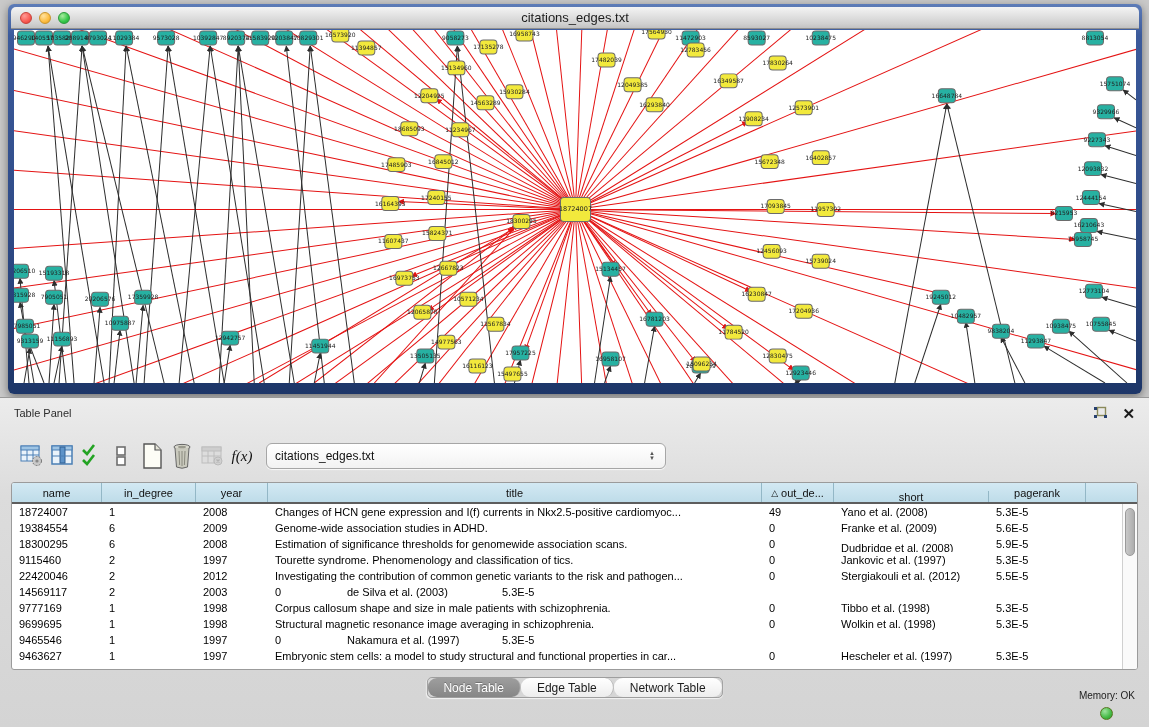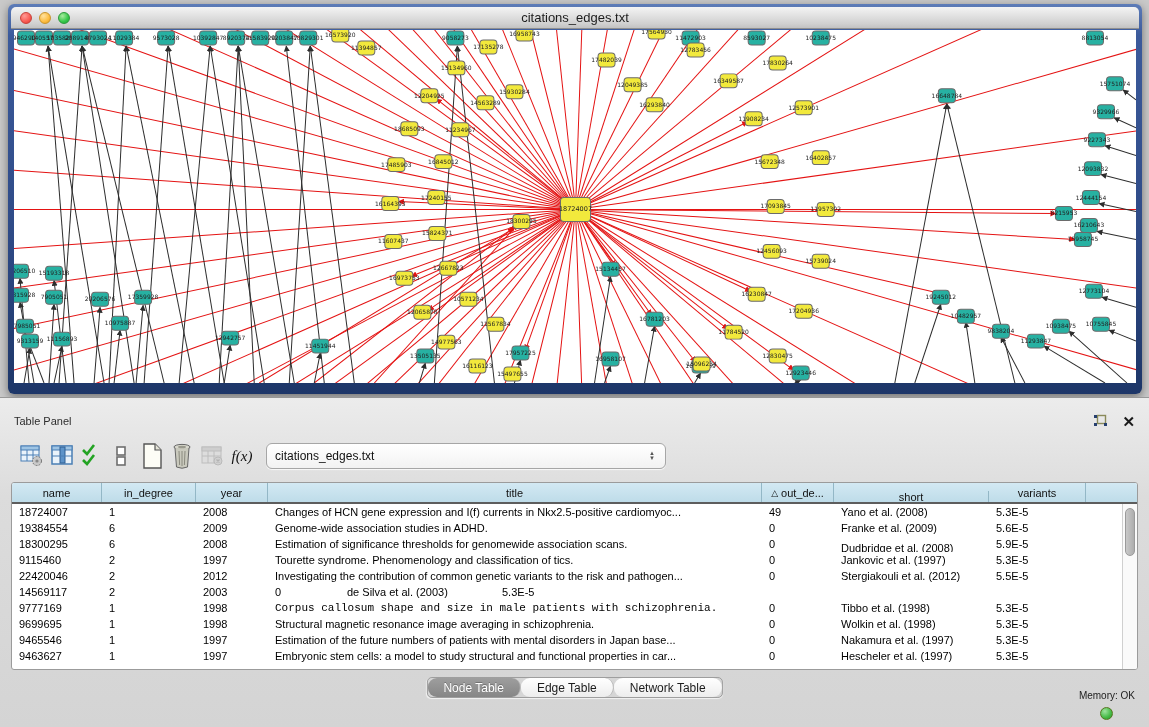--- a/index.html
+++ b/index.html
@@ -19,21 +19,21 @@
   .light.red { background:radial-gradient(circle at 35% 30%,#ff9a94,#f95a52 60%,#d63b33); border:1px solid #c8413a;}
   .light.yel { background:radial-gradient(circle at 35% 30%,#ffe2a0,#fdbc40 60%,#df9b22); border:1px solid #c9952d;}
   .light.grn { background:radial-gradient(circle at 35% 30%,#a8eb9e,#34c749 60%,#24a336); border:1px solid #2b9a3a;}
   .win-title { position:absolute; left:0; right:0; text-align:center; font-size:13px; color:#1d1d1d; }
   .net-canvas { position:absolute; left:6px; right:6px; top:26px; bottom:11px; background:#ffffff; overflow:hidden; }
   .net-canvas svg { width:100%; height:100%; display:block; }
 
   
   .table-panel { position:absolute; left:0; top:397px; width:1149px; bottom:0;
     background:linear-gradient(#ececec,#dcdcdc 30%,#d4d4d4); border-top:1px solid #989898; }
-  .tp-header { position:absolute; left:0; right:0; top:8px; height:28px; display:flex; align-items:center;
+  .tp-header { position:absolute; left:0; right:0; top:0; height:28px; display:flex; align-items:center;
     padding:15px 14px; }
   .tp-title { font-size:11px; color:#2d2d2d; }
   .tp-header-icons { margin-left:auto; display:flex; align-items:center; gap:14px; }
   .tp-float svg { display:block; }
   .tp-close { font-size:15px; font-weight:bold; color:#1a1a1a; line-height:1; cursor:default; }
 
   .toolbar { position:absolute; left:18px; top:36px; height:44px; display:flex; align-items:center; gap:2px; }
   .tb-icon { width:28px; height:30px; display:flex; align-items:center; justify-content:center; }
   .fx { font-family:"Liberation Serif", serif; font-style:italic; font-size:15px; color:#111; }
   .combo { width:400px; height:26px; margin-left:8px; background:linear-gradient(#ffffff,#f2f2f2);
@@ -713,21 +713,21 @@
     </div>
 
     <div class="table-box">
       <div class="thead" id="thead">
           <div class="th" style="width: 90px;">name</div>
           <div class="th" style="width: 94px;">in_degree</div>
           <div class="th" style="width: 72px;">year</div>
           <div class="th" style="width: 494px;">title</div>
           <div class="th" style="width: 72px;"><span class="sort">△</span>out_de...</div>
           <div class="th" style="width: 155px; margin-top: 8px;">short</div>
-          <div class="th" style="width: 97px;">variants</div>
+          <div class="th" style="width: 97px;">pagerank</div>
         </div>
       <div class="tbody" id="tbody">
           <div class="tr">
             <div class="td" style="width: 90px;">18724007</div>
             <div class="td" style="width: 94px;">1</div>
             <div class="td" style="width: 72px;">2008</div>
             <div class="td" style="width: 494px;">Changes of HCN gene expression and I(f) currents in Nkx2.5-positive cardiomyoc...</div>
             <div class="td" style="width: 72px;">49</div>
             <div class="td" style="width: 155px;">Yano et al. (2008)</div>
             <div class="td" style="width: 97px;">5.3E-5</div>
@@ -773,39 +773,38 @@
             <div class="td" style="width: 94px;">2</div>
             <div class="td" style="width: 72px;">2003</div>
             <div class="td" style="width: 72px;">0</div>
             <div class="td" style="width: 155px;">de Silva et al. (2003)</div>
             <div class="td" style="width: 97px;">5.3E-5</div>
           </div>
           <div class="tr">
             <div class="td" style="width: 90px;">9777169</div>
             <div class="td" style="width: 94px;">1</div>
             <div class="td" style="width: 72px;">1998</div>
-            <div class="td" style="width: 494px; font-family: Liberation Mono, monospace;">Corpus callosum shape and size in male patients with schizophrenia.</div>
+            <div class="td" style="width: 494px;">Corpus callosum shape and size in male patients with schizophrenia.</div>
             <div class="td" style="width: 72px;">0</div>
             <div class="td" style="width: 155px;">Tibbo et al. (1998)</div>
             <div class="td" style="width: 97px;">5.3E-5</div>
           </div>
           <div class="tr">
             <div class="td" style="width: 90px;">9699695</div>
             <div class="td" style="width: 94px;">1</div>
             <div class="td" style="width: 72px;">1998</div>
             <div class="td" style="width: 494px;">Structural magnetic resonance image averaging in schizophrenia.</div>
             <div class="td" style="width: 72px;">0</div>
             <div class="td" style="width: 155px;">Wolkin et al. (1998)</div>
             <div class="td" style="width: 97px;">5.3E-5</div>
           </div>
           <div class="tr">
             <div class="td" style="width: 90px;">9465546</div>
             <div class="td" style="width: 94px;">1</div>
             <div class="td" style="width: 72px;">1997</div>
-            <div class="td" style="width: 494px;">Estimation of the future numbers of patients with mental disorders in Japan base...</div>
             <div class="td" style="width: 72px;">0</div>
             <div class="td" style="width: 155px;">Nakamura et al. (1997)</div>
             <div class="td" style="width: 97px;">5.3E-5</div>
           </div>
           <div class="tr">
             <div class="td" style="width: 90px;">9463627</div>
             <div class="td" style="width: 94px;">1</div>
             <div class="td" style="width: 72px;">1997</div>
             <div class="td" style="width: 494px;">Embryonic stem cells: a model to study structural and functional properties in car...</div>
             <div class="td" style="width: 72px;">0</div>

